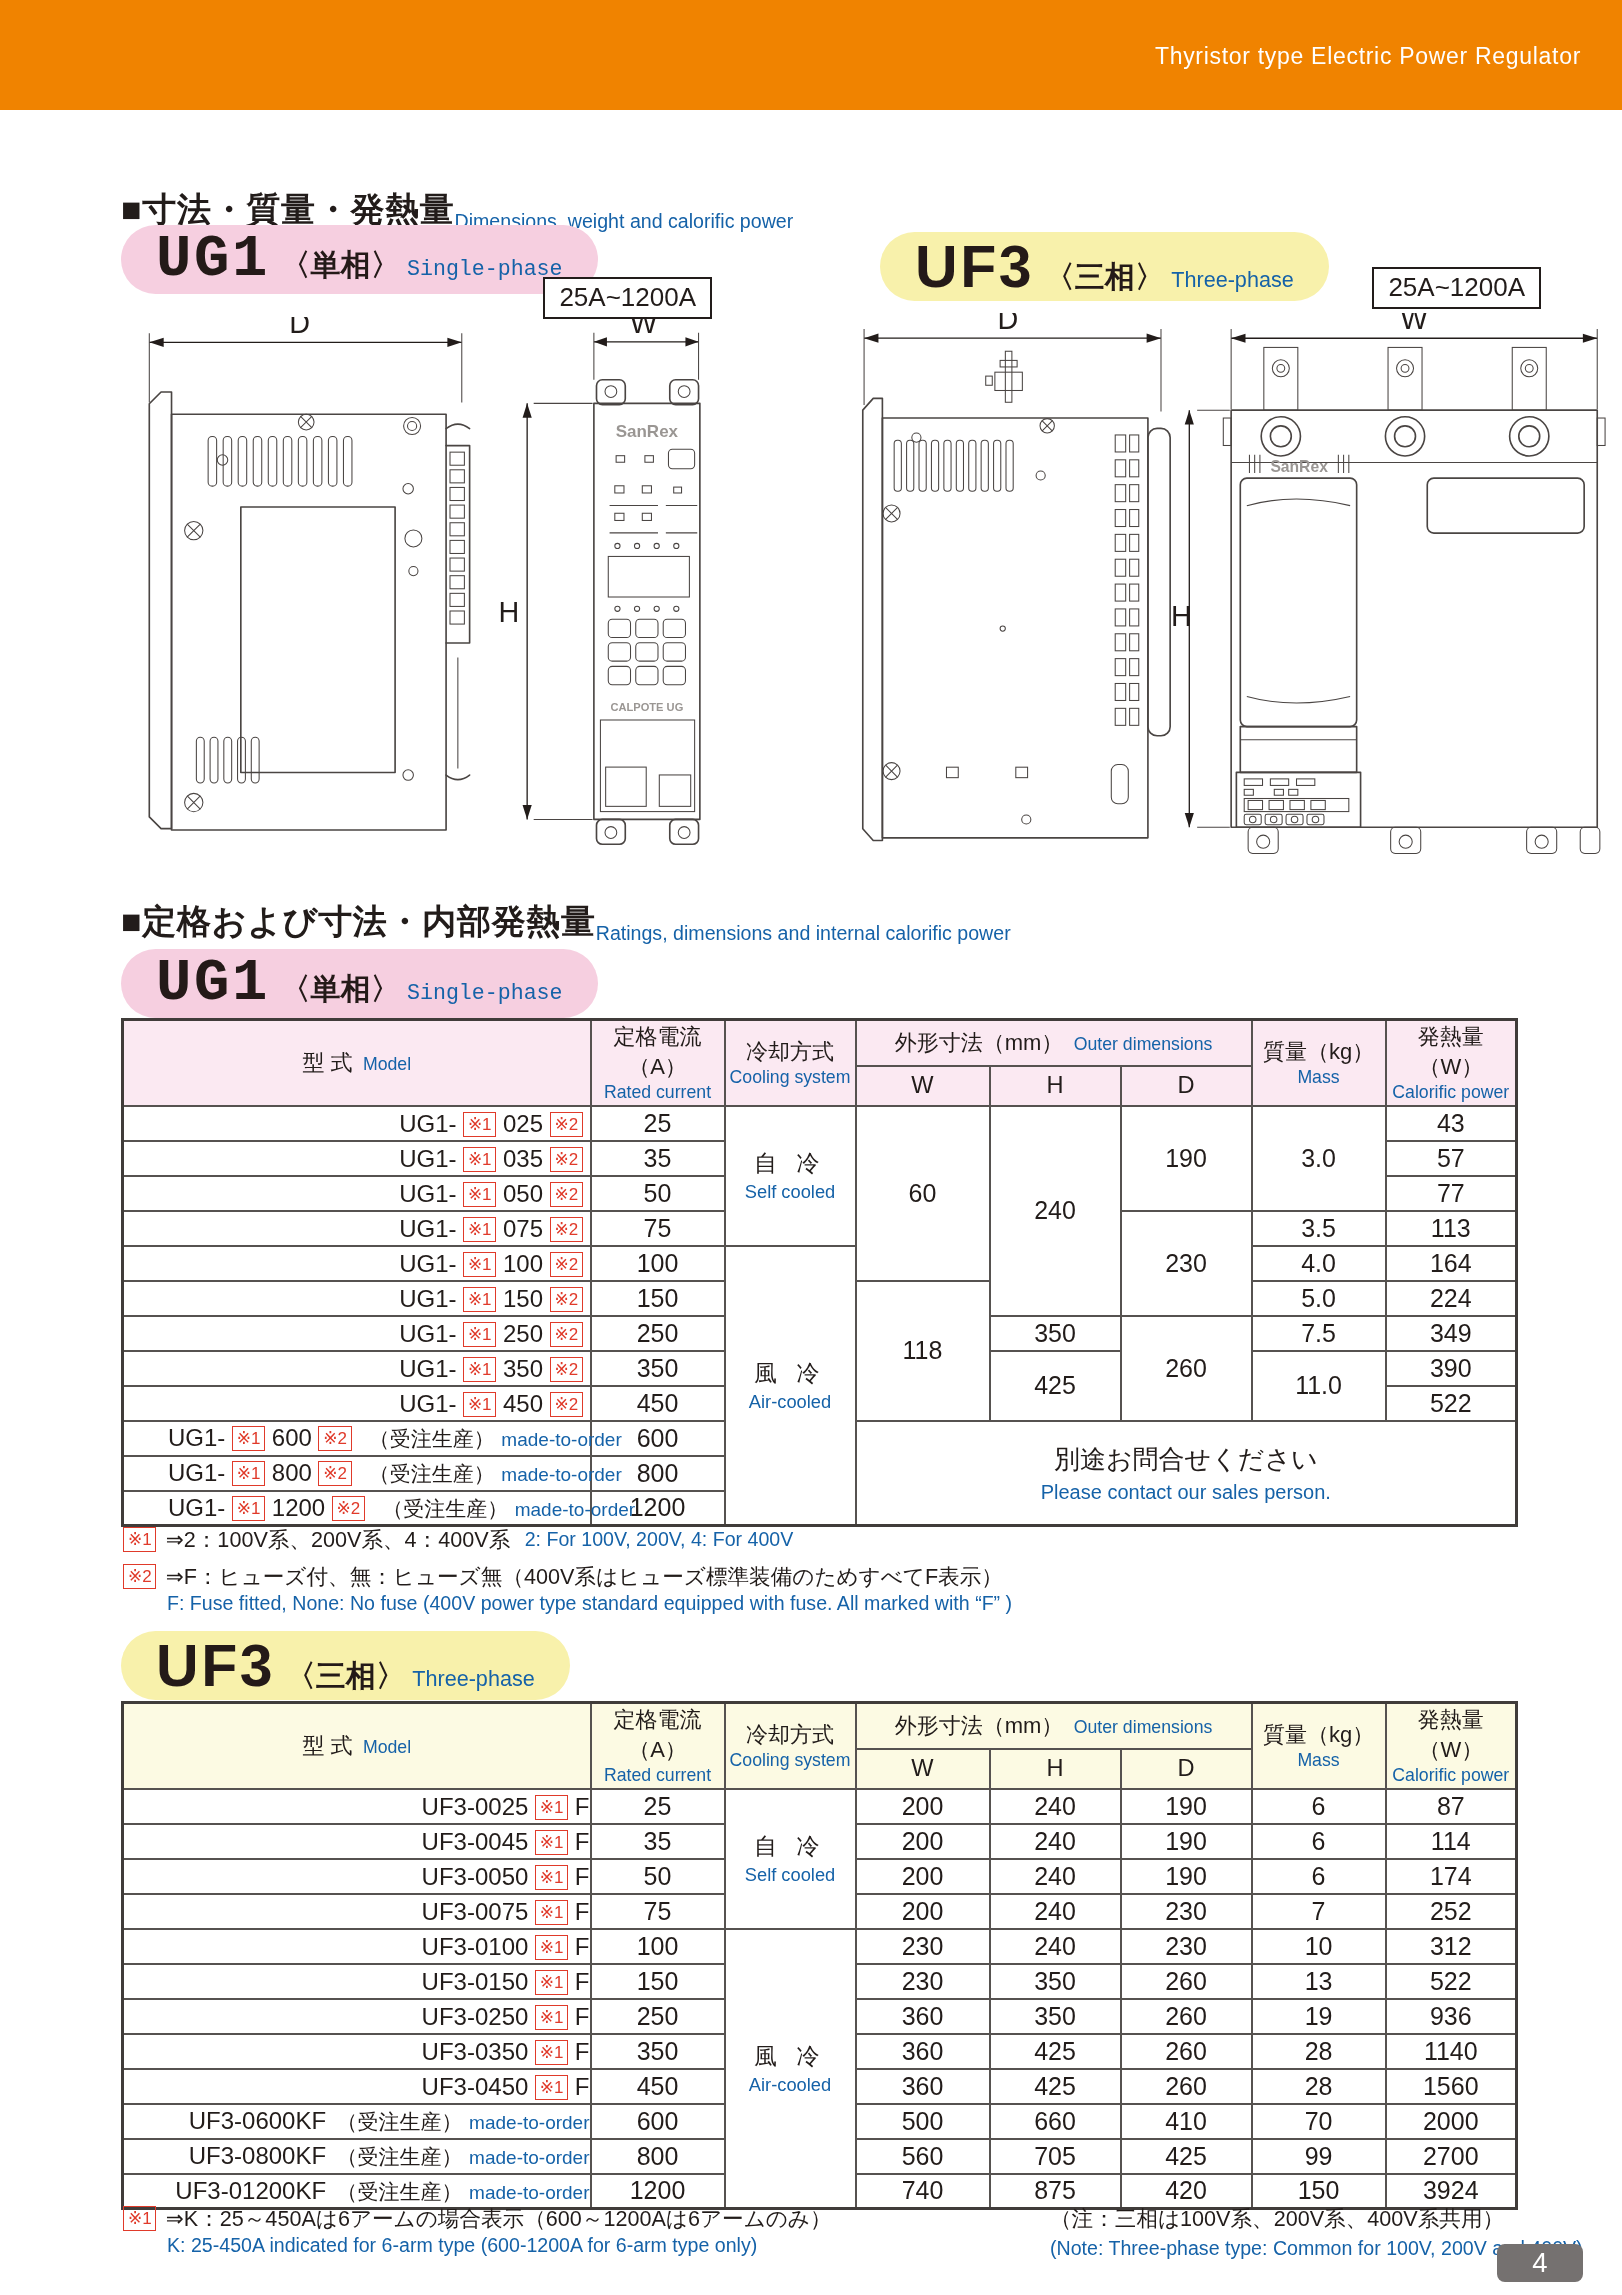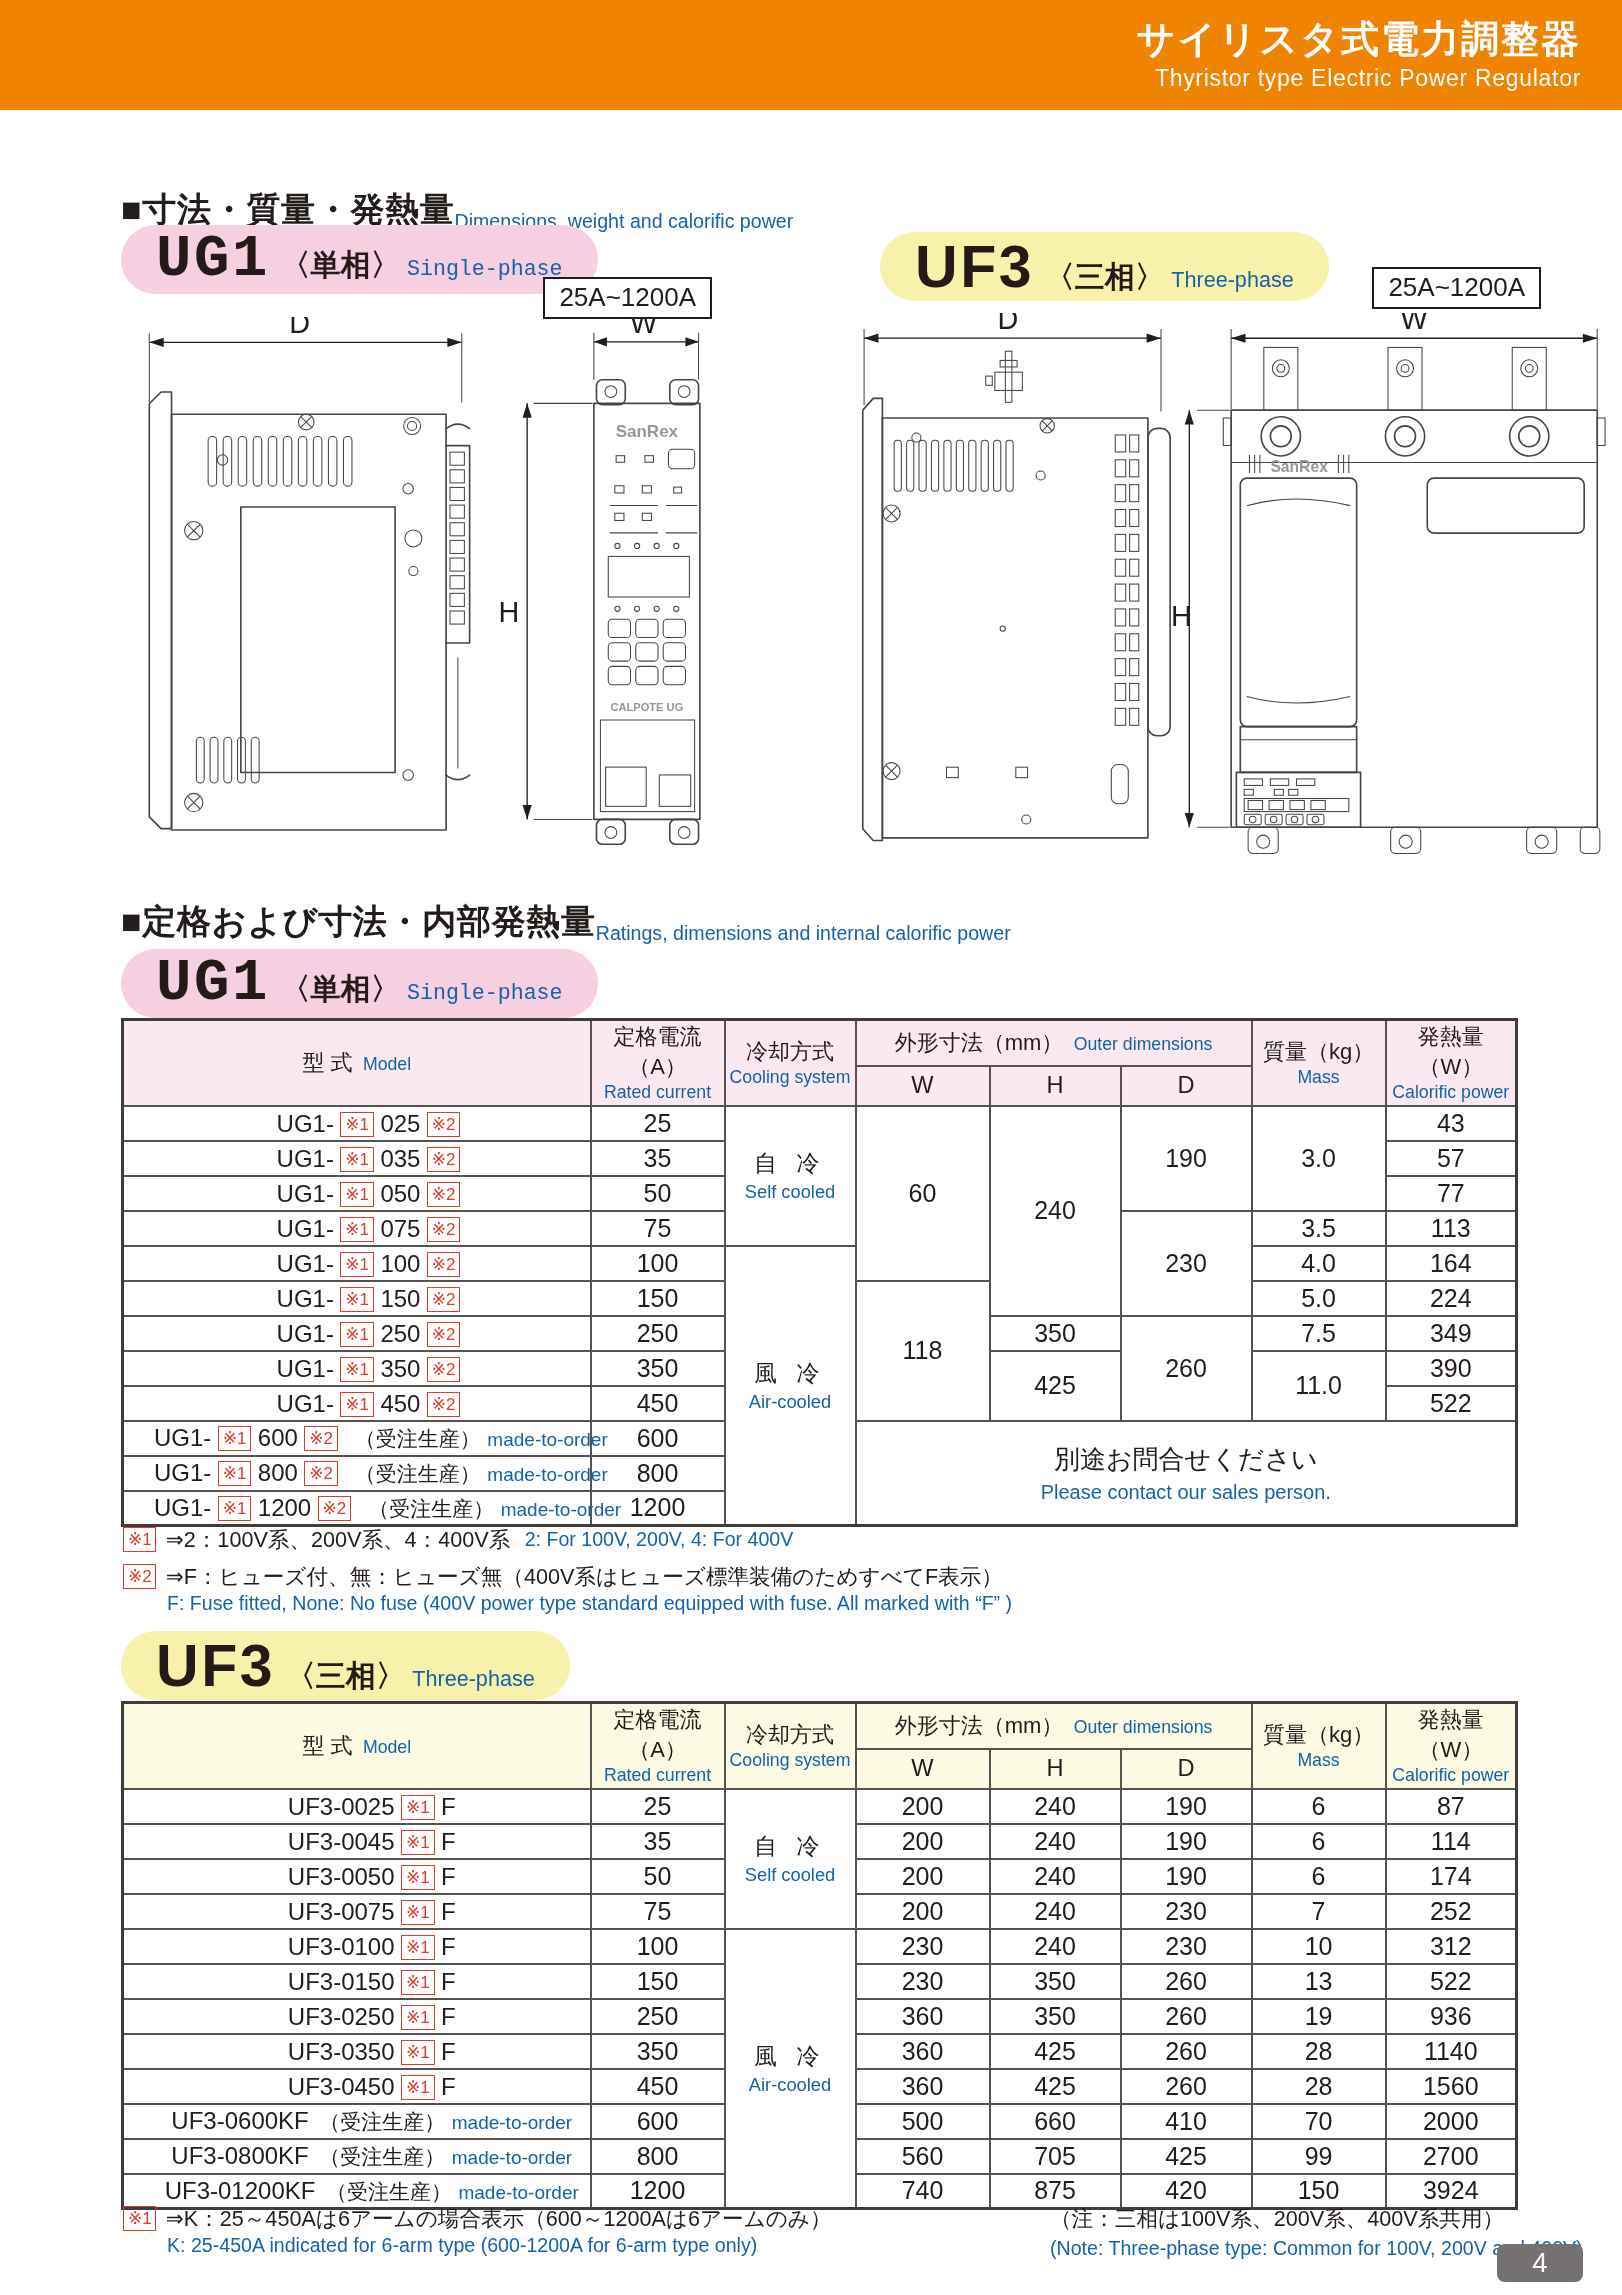--- a/index.html
+++ b/index.html
@@ -47,21 +47,21 @@
   table.spec.ug1 thead th{background:#fbe9f2;}
   table.spec.uf3 thead th{background:#fcfae3;}
   table.spec th{font-weight:normal;text-align:center;vertical-align:middle;padding:1.3px 0;}
   .th-jp{font-size:22px;color:#221c1a;}
   .th-en{font-size:17.7px;color:#1562a8;}
   tr.h1 th{height:37px;}
   tr.h2 th{height:30px;font-size:23.6px;}
   .th-inline .th-jp,.th-inline .th-en{display:inline;margin:0 5.2px;}
   table.spec tbody td{height:35px;font-size:25px;text-align:center;vertical-align:middle;
                       padding:0;white-space:nowrap;}
-  table.spec td.model{text-align:center;padding-left:30px;border-radius:12px;}
+  table.spec td.model{text-align:right;padding-left:44px;border-radius:12px;}
   .seg{font-size:24px;}
   .refmark{display:inline-block;border:1.3px solid #e03a2a;color:#e03a2a;font-size:17px;
            line-height:1.25;padding:0.7px 3.9px;margin:0 6.5px;vertical-align:2px;}
   .jsuffix{margin-left:10.5px;font-size:21px;}
   .esuffix{margin-left:6.5px;font-size:19px;color:#1562a8;}
   td.cooling .cell-jp{font-size:23px;letter-spacing:6.5px;}
   td.cooling .cell-en{font-size:18.3px;color:#1562a8;margin-top:2.6px;}
   td.contact .cell-jp{font-size:26px;}
   td.contact .cell-en{font-size:20px;color:#1562a8;margin-top:3.9px;}
 
@@ -77,21 +77,20 @@
   .page-num{position:absolute;left:1497px;top:2244px;width:86px;height:38px;background:#757170;
             border-radius:7.9px;color:#fff;font-size:27.5px;display:flex;align-items:center;
             justify-content:center;}
 </style>
 </head>
 <body>
 
 <div class="page">
 
   <div class="header-bar">
-    <div class="header-jp">サイリスタ式電力調整器</div>
     <div class="header-en">Thyristor type  Electric Power Regulator</div>
   </div>
 
   <div class="sec-h" style="left:121px;top:187px;">
     <span class="jp">■寸法・質量・発熱量</span>
     <span class="en">Dimensions, weight and calorific power</span>
   </div>
 
   <div class="badge pink" style="left:121px;top:225px;">
     <div class="badge-line">

